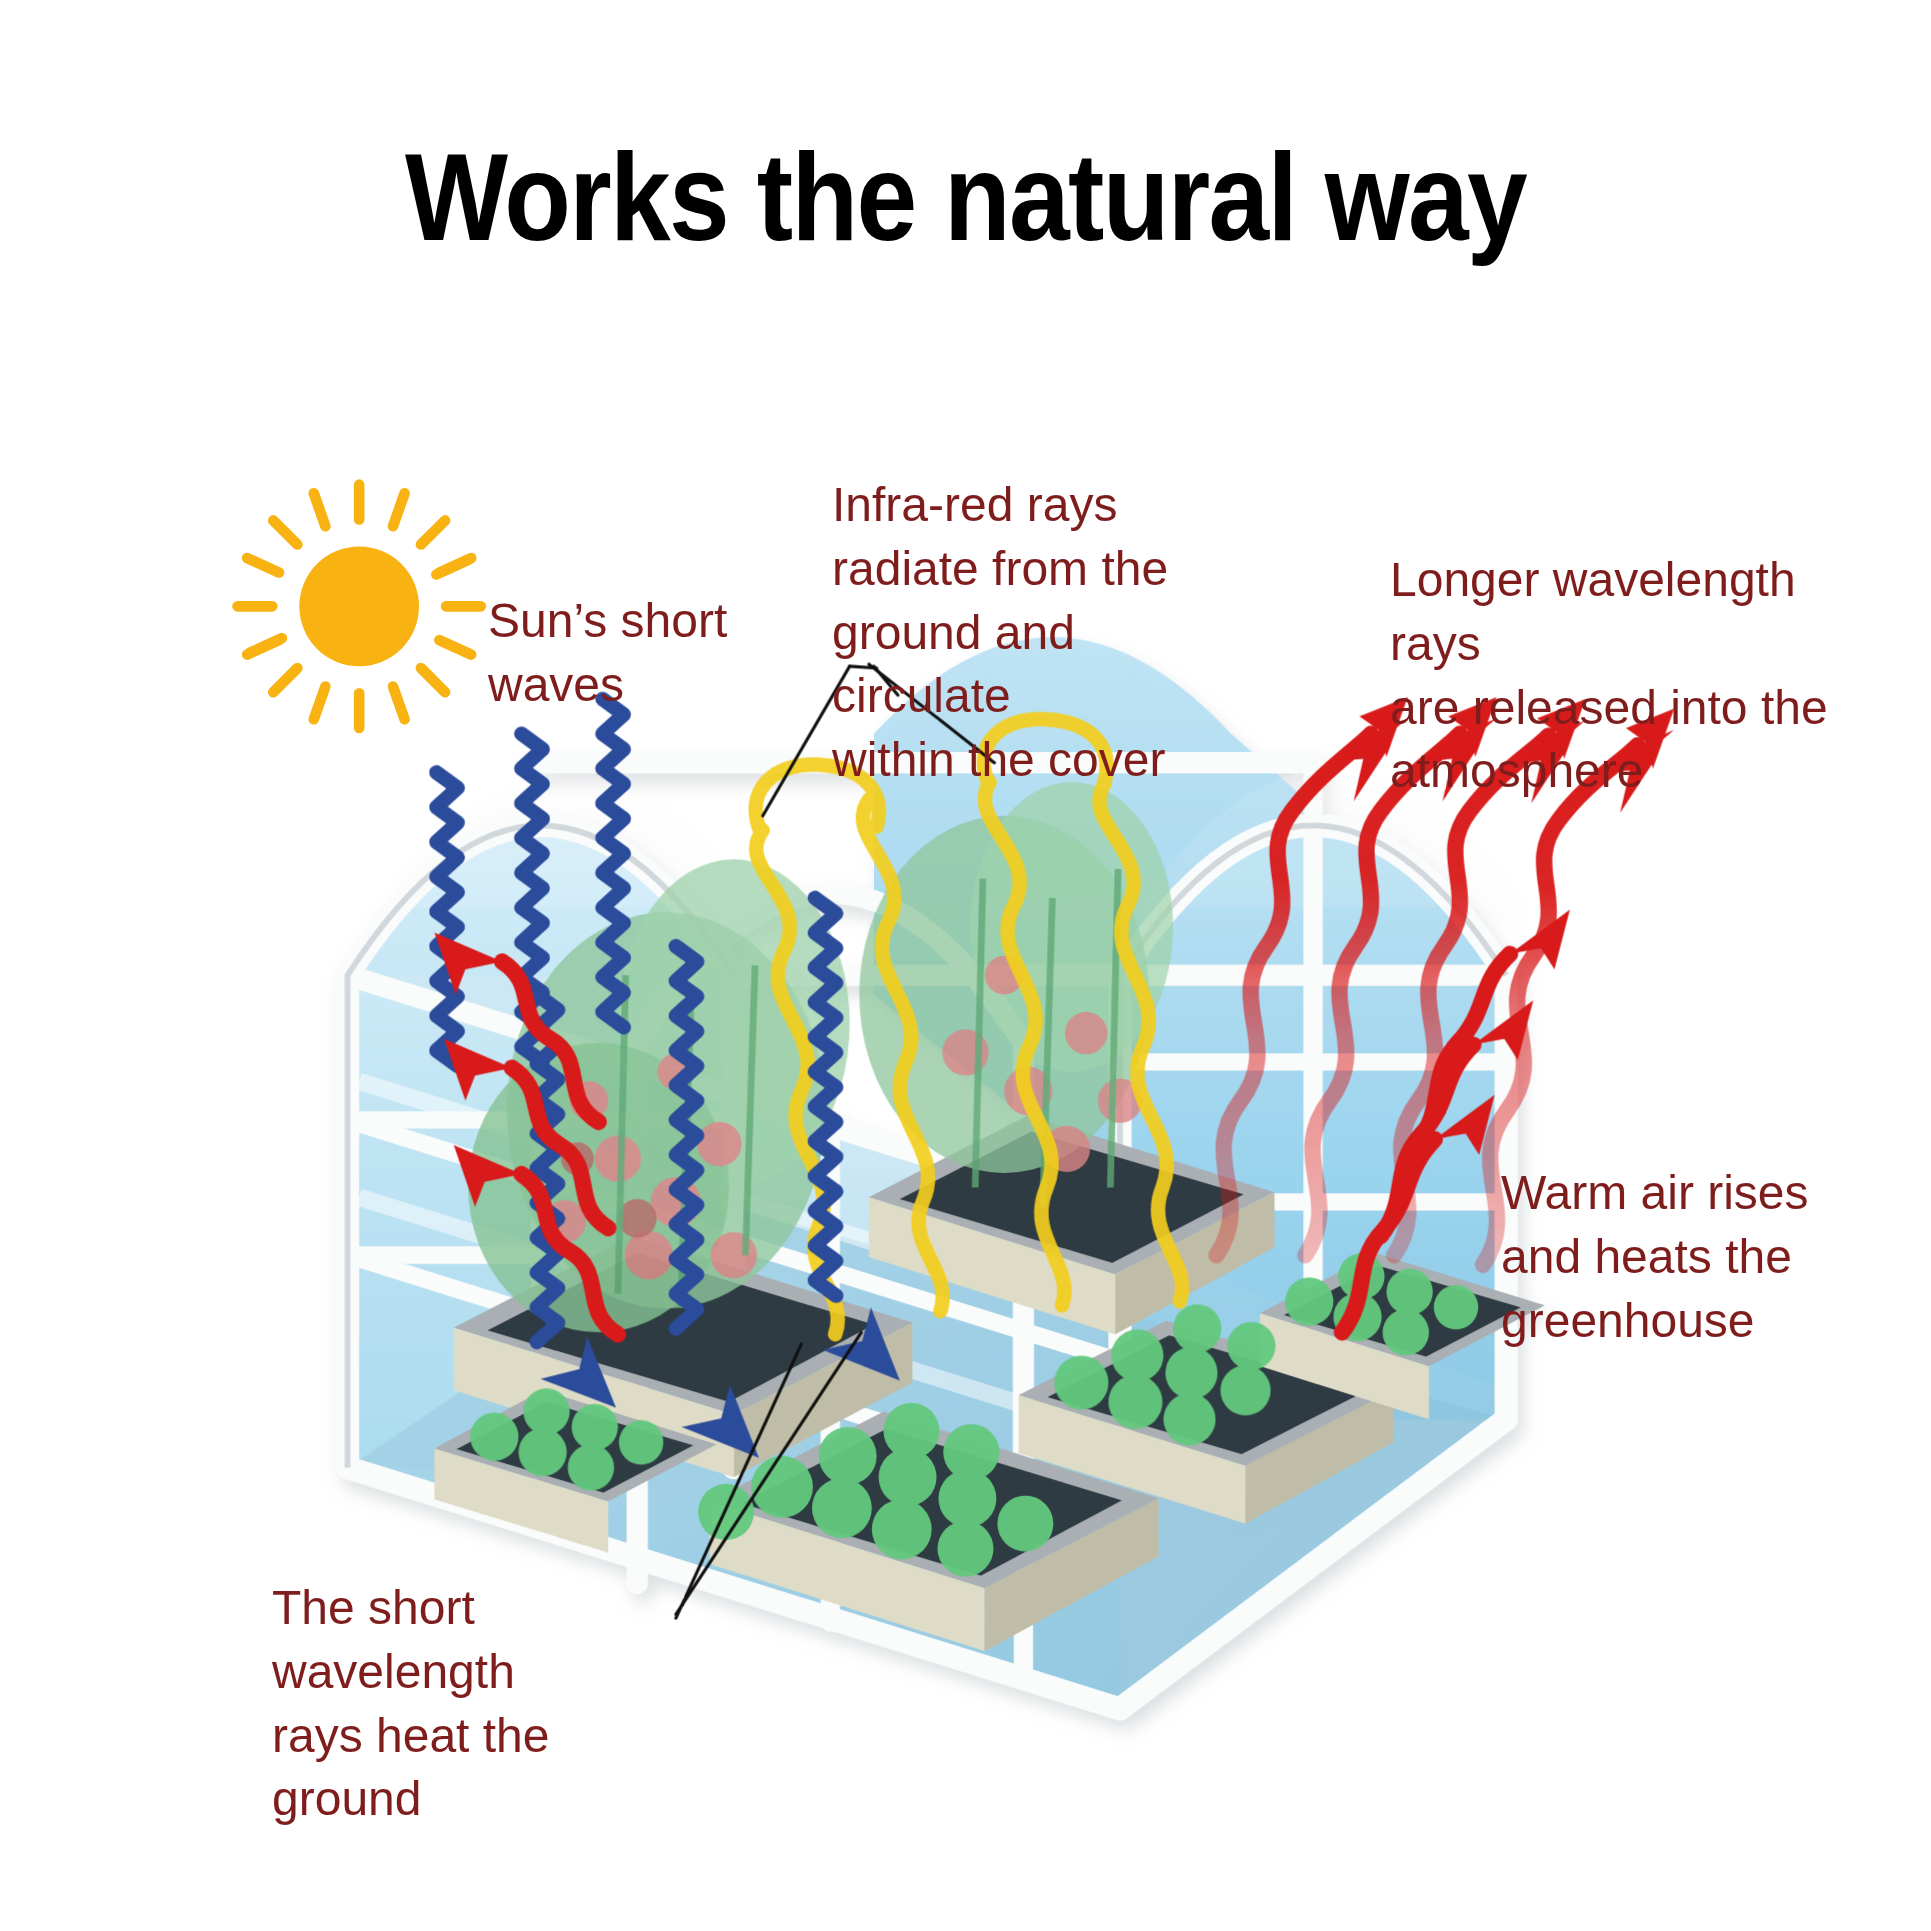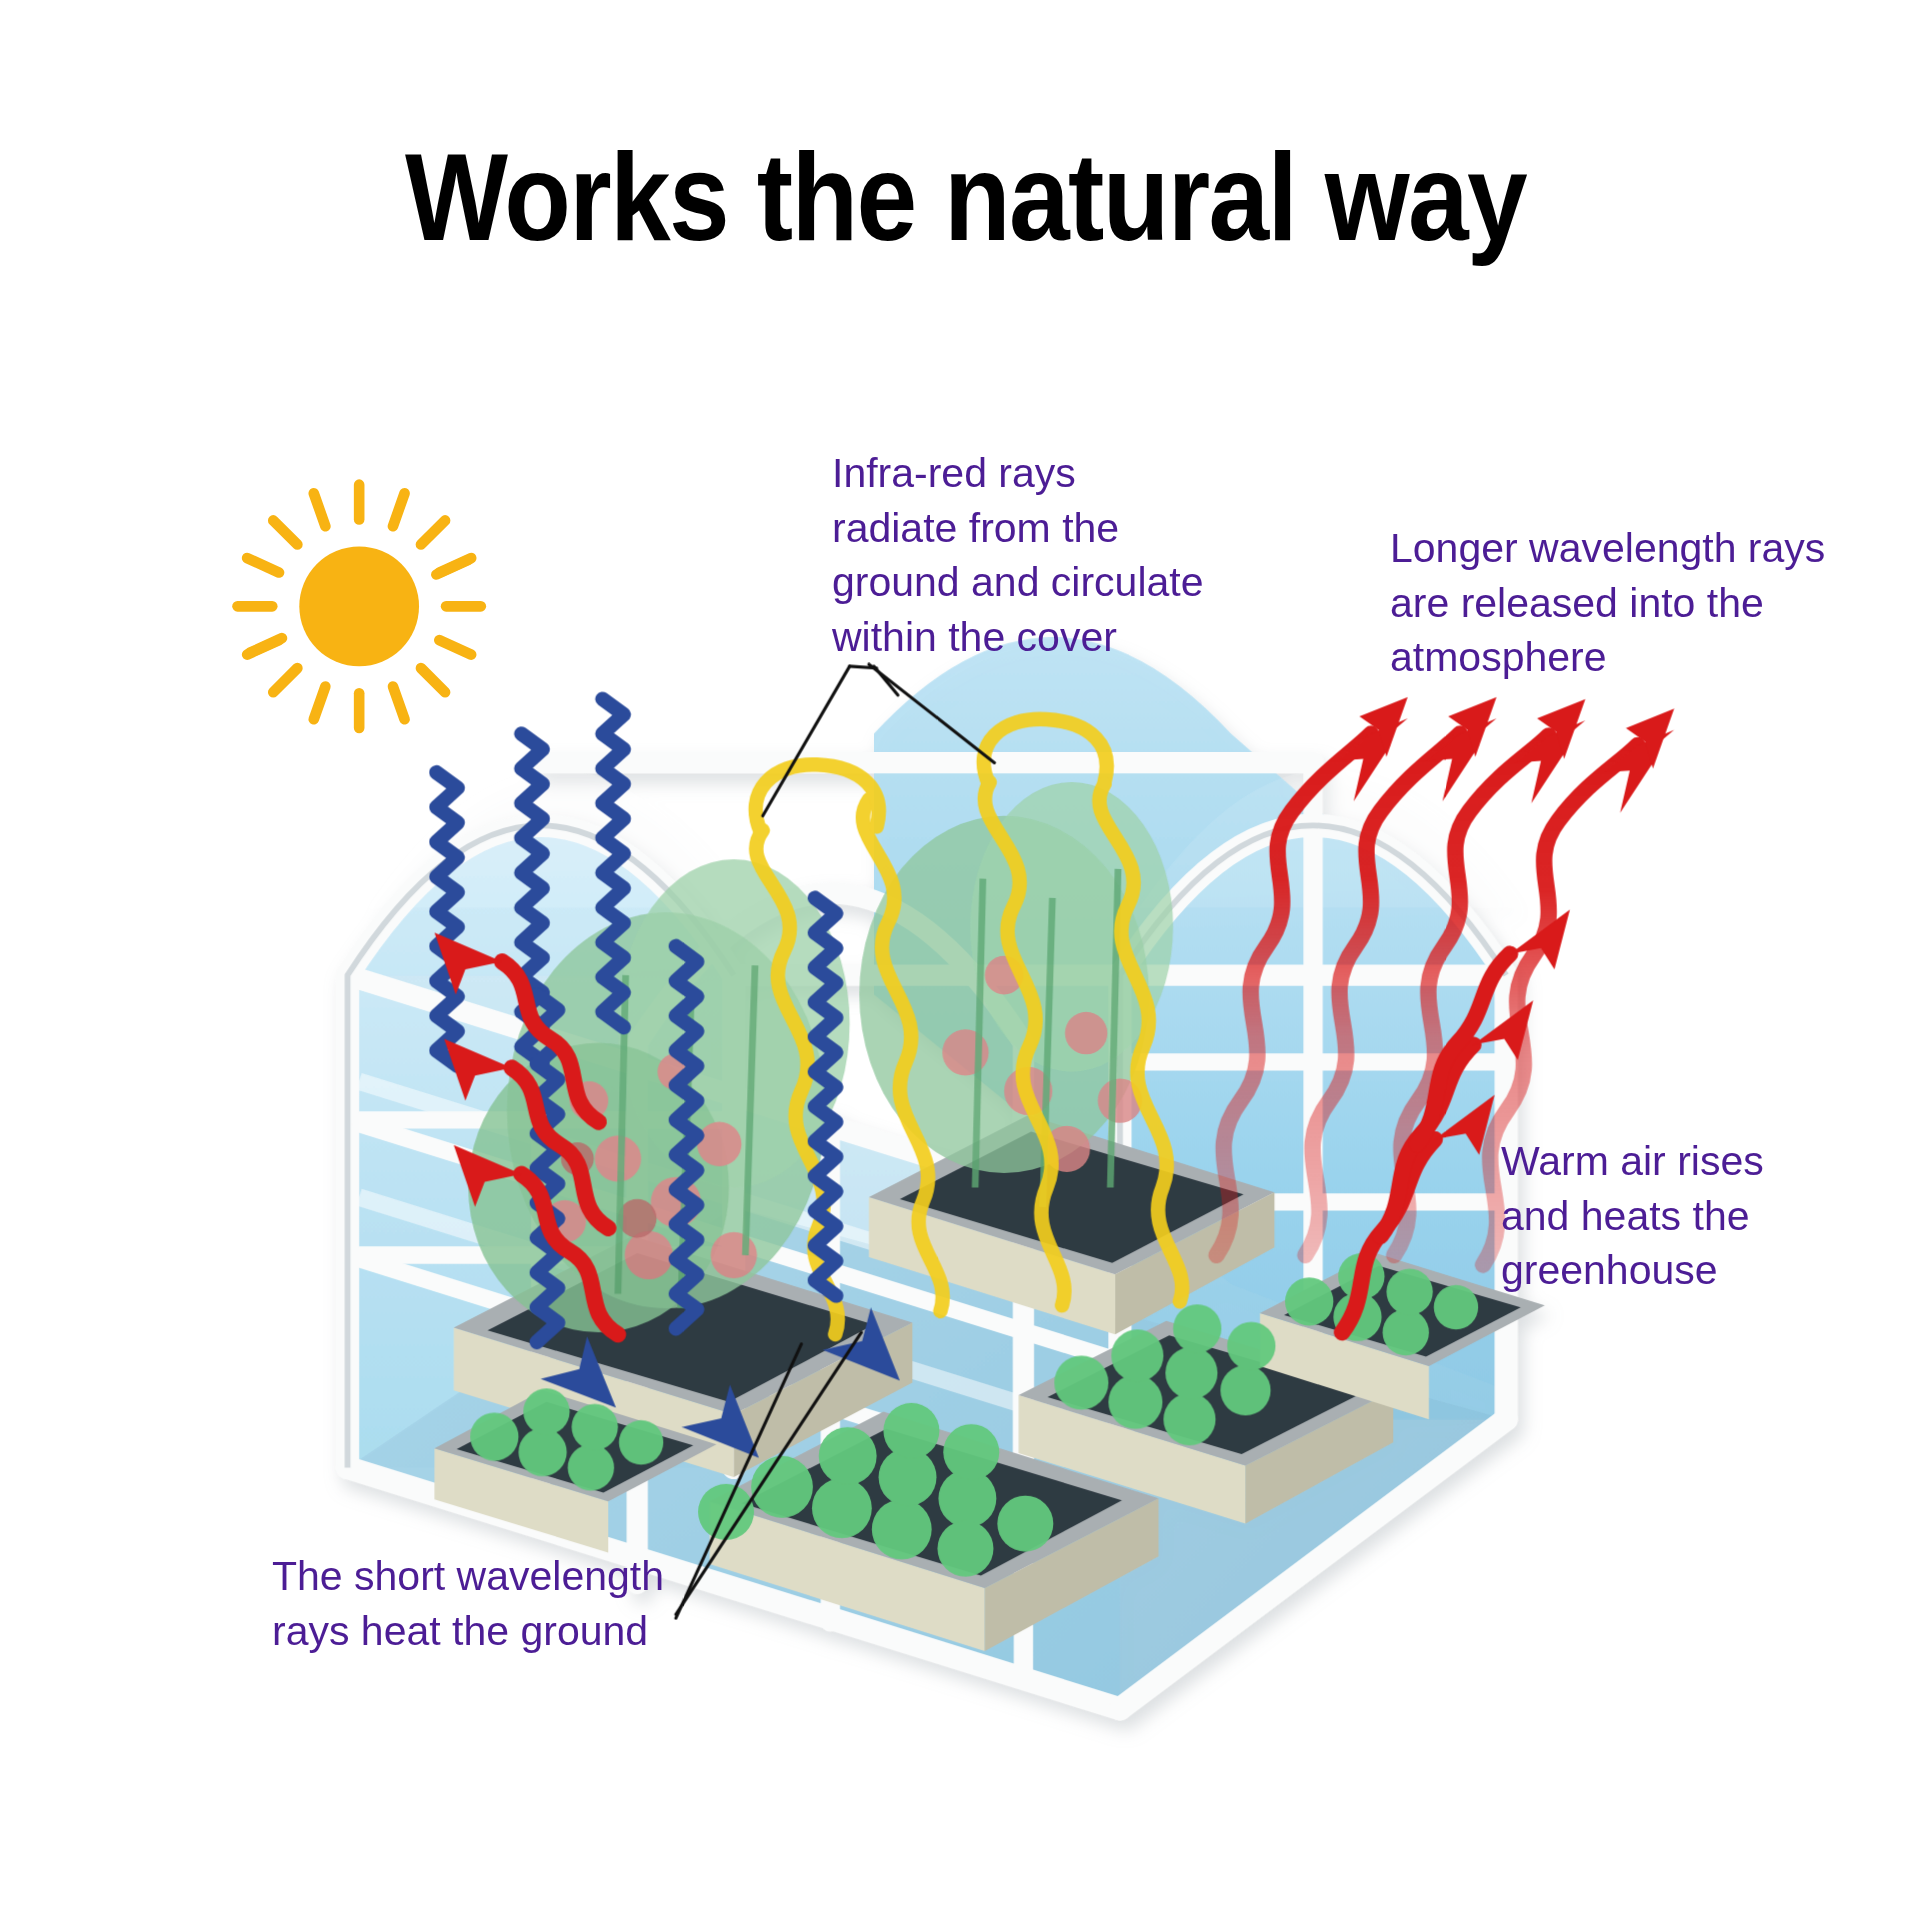--- a/index.html
+++ b/index.html
@@ -35,27 +35,28 @@
     letter-spacing: -1.9px;
     color: #000000;
     transform: scaleX(0.88);
     transform-origin: center top;
     white-space: nowrap;
   }
 
   
   .label {
     position: absolute;
-    color: #4c1d95;
+    color: #7f1d1d;
     font-family: "Liberation Sans", sans-serif;
     font-weight: 300;
-    font-size: 41px;
+    font-size: 48px;
     line-height: 1.33;
     letter-spacing: 0px;
     white-space: pre-line;
+    margin-top: 27px;
   }
   #label-sun        { left: 488px;  top: 562px;  width: 290px; }
   #label-infrared   { left: 832px;  top: 446px;  width: 415px; }
   #label-longwave   { left: 1390px; top: 521px;  width: 454px; }
   #label-warmair    { left: 1501px; top: 1134px; width: 319px; }
   #label-groundheat { left: 272px;  top: 1549px; width: 434px; }
 
   
   #scene {
     position: absolute;
@@ -409,20 +410,22 @@
       <path d="M905,690 L930,720"></path>
       <path d="M908,692 L880,690"></path>
       <path d="M900,688 L1030,790"></path>
 
       <path d="M700,1672 L892,1380"></path>
       <path d="M700,1676 L830,1392"></path>
     </g>
 
   </svg>
 
+  <div class="label" id="label-sun">Sun’s short
+waves</div>
 
   <div class="label" id="label-infrared">Infra-red rays
 radiate from the
 ground and circulate
 within the cover</div>
 
   <div class="label" id="label-longwave">Longer wavelength rays
 are released into the
 atmosphere</div>
 

